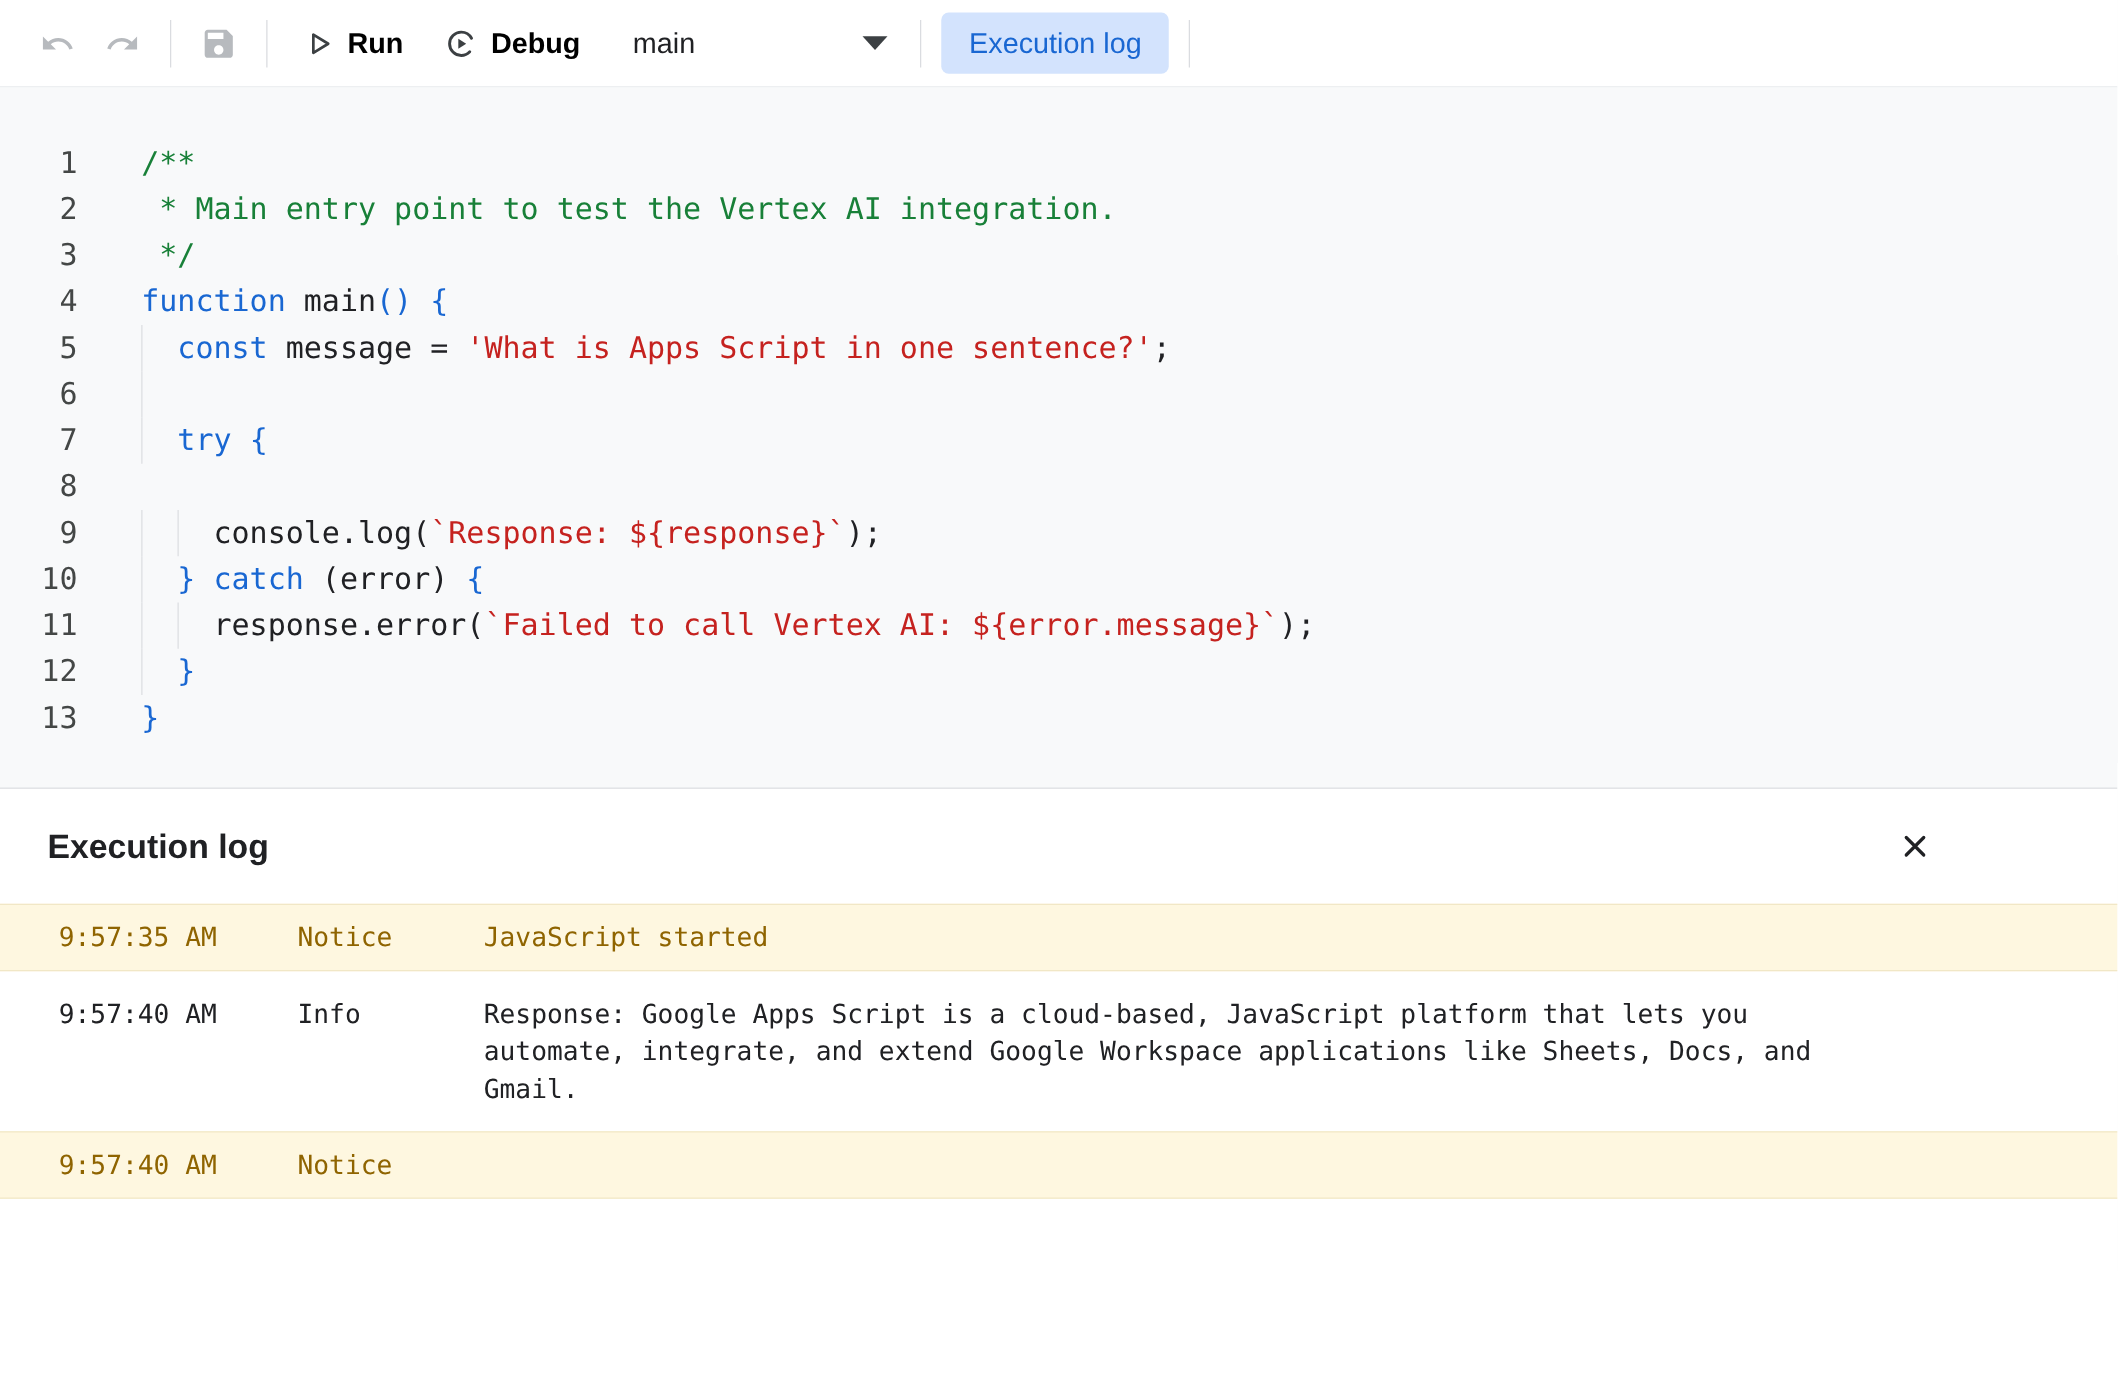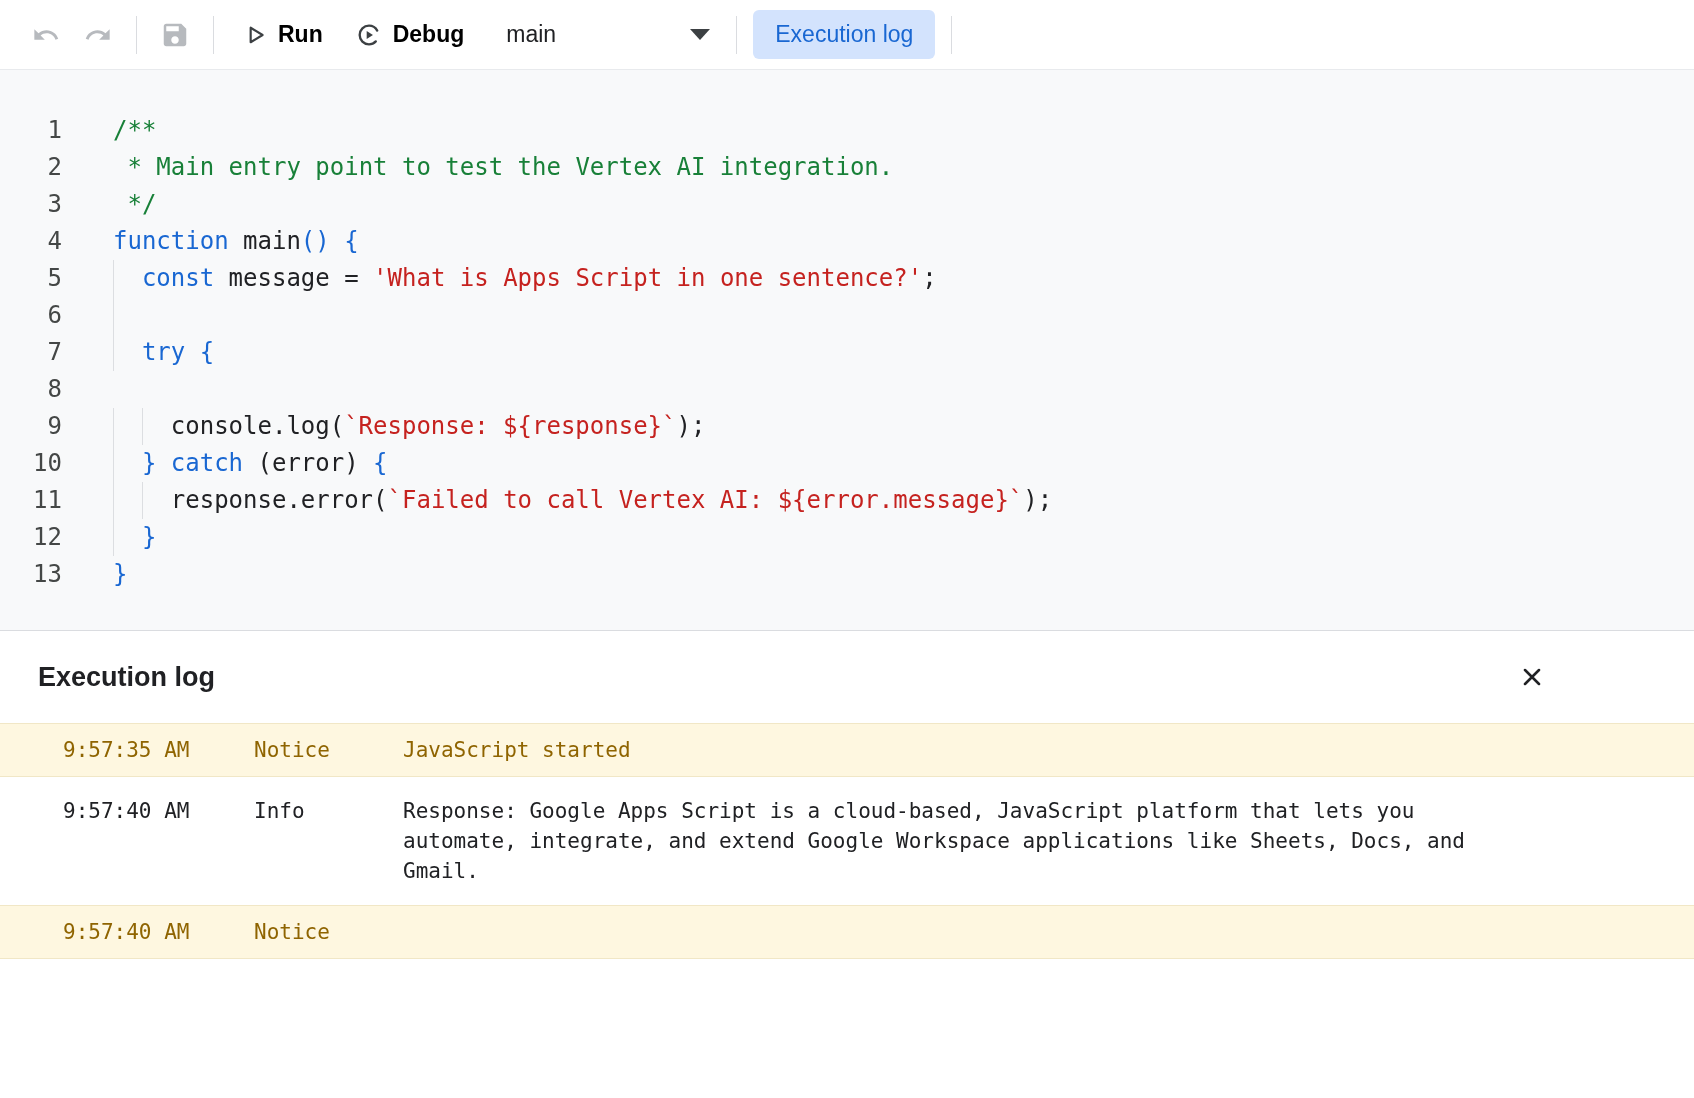--- a/index.html
+++ b/index.html
@@ -40,21 +40,21 @@
   .tk-pl { color:var(--pl,#202124); }
 
   
   .log-panel { background:#fff; border-top:1px solid #dadce0; }
   .log-header { height:92px; display:flex; align-items:center;
     justify-content:space-between; padding:0 140px 0 38px; }
   .log-title { font-size:27px; font-weight:700; color:#202124; }
   .close-btn { border:none; background:none; cursor:pointer; width:44px; height:44px;
     display:flex; align-items:center; justify-content:center; border-radius:50%; }
   .log-row { display:grid; grid-template-columns:191px 149px 1100px;
-    padding:11px 0 11px 63px; font-family:"DejaVu Sans Mono", monospace;
+    padding:11px 0 11px 47px; font-family:"DejaVu Sans Mono", monospace;
     font-size:21px; line-height:30px; color:#202124; }
   .log-row.notice { background:var(--notice_bg,#fef7e0); color:var(--notice_text,#8f6400);
     border-top:1px solid #f1e7c6; border-bottom:1px solid #f1e7c6; }
   .log-row.info { padding-top:19px; padding-bottom:19px; }
   .log-message { white-space:pre-wrap; }
 </style>
 </head>
 <body>
 
 <div class="app">

